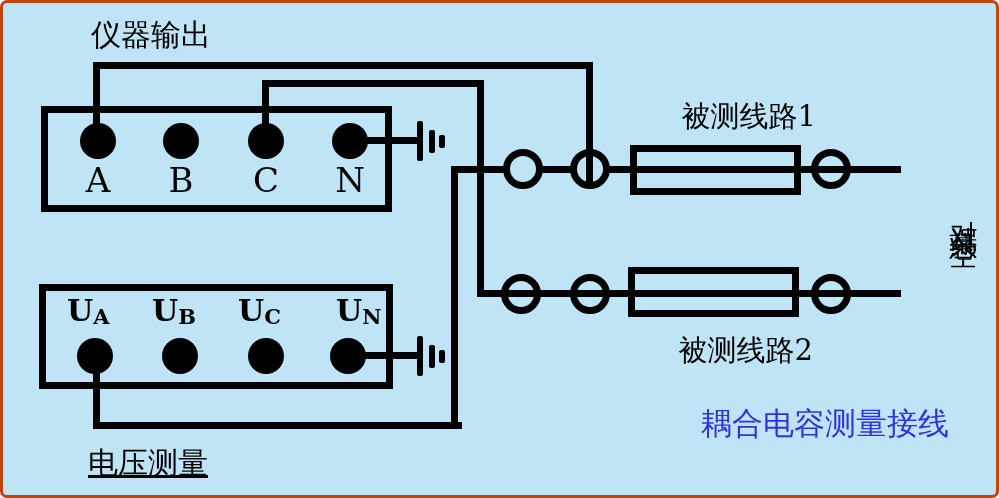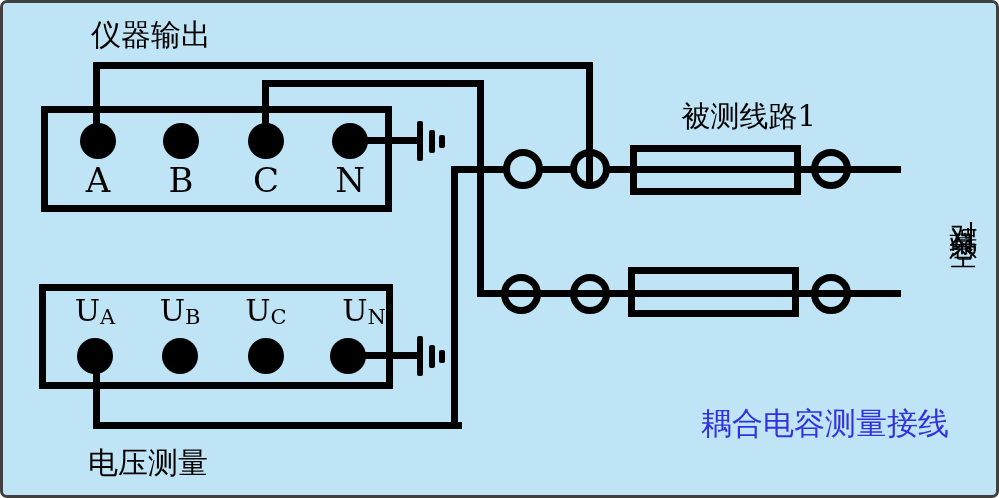--- a/index.html
+++ b/index.html
@@ -1,31 +1,31 @@
 <!DOCTYPE html>
 <html><head>
 <meta charset="utf-8">
 <style>
   html,body{margin:0;padding:0;background:#ffffff;}
   body{font-family:"DejaVu Serif","Liberation Serif",serif;}
   #stage{
     position:relative;width:999px;height:498px;box-sizing:border-box;
-    background:#bfe4f6;border:3px solid #404040;border-radius:7px;overflow:hidden;
+    background:#bfe4f6;border:3px solid #c2410c;border-radius:7px;overflow:hidden;
   }
   .wire{position:absolute;background:#000;z-index:1;}
   .obox{position:absolute;border:7px solid #000;box-sizing:border-box;background:transparent;z-index:2;}
   .dot{position:absolute;width:36px;height:36px;border-radius:50%;background:#000;z-index:3;}
   .circ{position:absolute;width:40px;height:40px;border:7px solid #000;border-radius:50%;box-sizing:border-box;z-index:3;}
   .circ.opaque{background:#bfe4f6;}
   .circ.clear{background:transparent;}
   .drop-over{z-index:4;}
   .gbar{position:absolute;background:#000;border-radius:2px;z-index:2;}
   .lbl{position:absolute;color:#000;white-space:nowrap;z-index:5;}
   .term-lbl{font-size:34px;width:40px;text-align:center;}
-  .u-lbl{font-size:30px;width:56px;text-align:center;}
+  .u-lbl{font-size:30px;width:56px;text-align:left;font-weight:bold;}
   .u-lbl .sub{font-size:21px;vertical-align:-3px;}
   .cjk{font-size:30px;}
   .line-lbl{font-size:29px;width:220px;text-align:right;}
   .vert-lbl{writing-mode:vertical-rl;font-size:28px;letter-spacing:6px;}
   .caption{font-size:31px;color:#3131e3;}
 </style>
 </head>
 <body>
 
 <div id="stage">
@@ -71,32 +71,33 @@
     <div class="wire" style="left:345px;top:349px;width:69px;height:7px;"></div>
     <div class="gbar" style="left:414px;top:333px;width:6px;height:40px;"></div>
     <div class="gbar" style="left:426px;top:342px;width:6px;height:23px;"></div>
     <div class="gbar" style="left:436px;top:347px;width:6px;height:13px;"></div>
   </div>
 
   <div class="wire" style="left:90px;top:353px;width:7px;height:73px;"></div>
   <div class="wire" style="left:90px;top:419px;width:369px;height:7px;"></div>
   <div class="wire" style="left:448px;top:163px;width:7px;height:263px;"></div>
 
-  <div class="lbl cjk" style="left:85px;top:440px;">电压测量</div>
+  <div class="lbl cjk" style="left:85px;top:440px;text-decoration:underline;">电压测量</div>
 
   <div class="lbl line-lbl" style="left:593px;top:94px;">被测线路1</div>
   <div class="wire" style="left:448px;top:163px;width:450px;height:7px;"></div>
   <div class="circ opaque" style="left:500px;top:146px;"></div>
   <div class="circ opaque" style="left:567px;top:146px;"></div>
   <div class="obox" style="left:627px;top:142px;width:171px;height:50px;"></div>
   <div class="circ clear" style="left:808px;top:146px;"></div>
 
   <div class="wire" style="left:474px;top:287px;width:424px;height:7px;"></div>
   <div class="circ clear" style="left:498px;top:271px;"></div>
   <div class="circ clear" style="left:567px;top:271px;"></div>
   <div class="obox" style="left:625px;top:264px;width:171px;height:50px;"></div>
   <div class="circ clear" style="left:808px;top:271px;"></div>
+  <div class="lbl line-lbl" style="left:590px;top:328px;">被测线路2</div>
 
   <div class="lbl vert-lbl" style="left:941px;top:196px;">对端悬空</div>
 
   <div class="lbl caption" style="left:698px;top:400px;">耦合电容测量接线</div>
 
 </div>
 
 </body></html>

